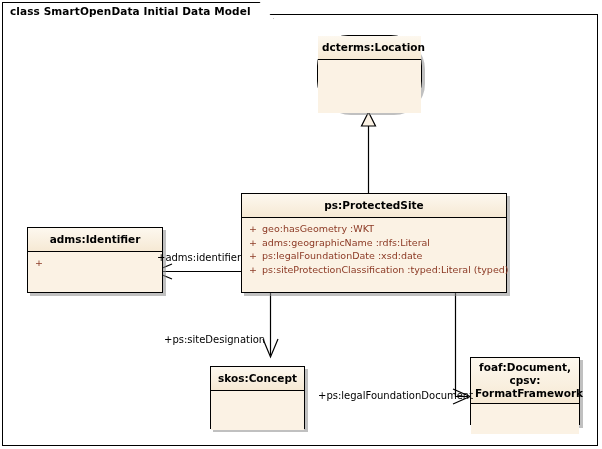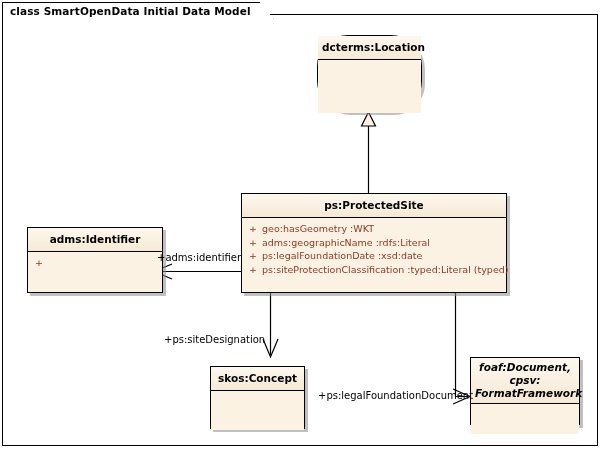--- a/index.html
+++ b/index.html
@@ -86,21 +86,20 @@
     text-align: center;
     color: #000000;
     font-weight: bold;
     font-size: 10.5px;
     line-height: 13px;
     padding: 5px 4px 5px 4px;
   }
   .uml-header.two-line {
     text-align: center;
     padding: 3px 4px 3px 4px;
-    font-style: italic;
   }
   .uml-body {
     box-sizing: border-box;
     background: #fbf2e4;
     padding: 4px 2px 4px 2px;
   }
   .uml-body.empty {
     padding: 0;
   }
   .attr-row {

